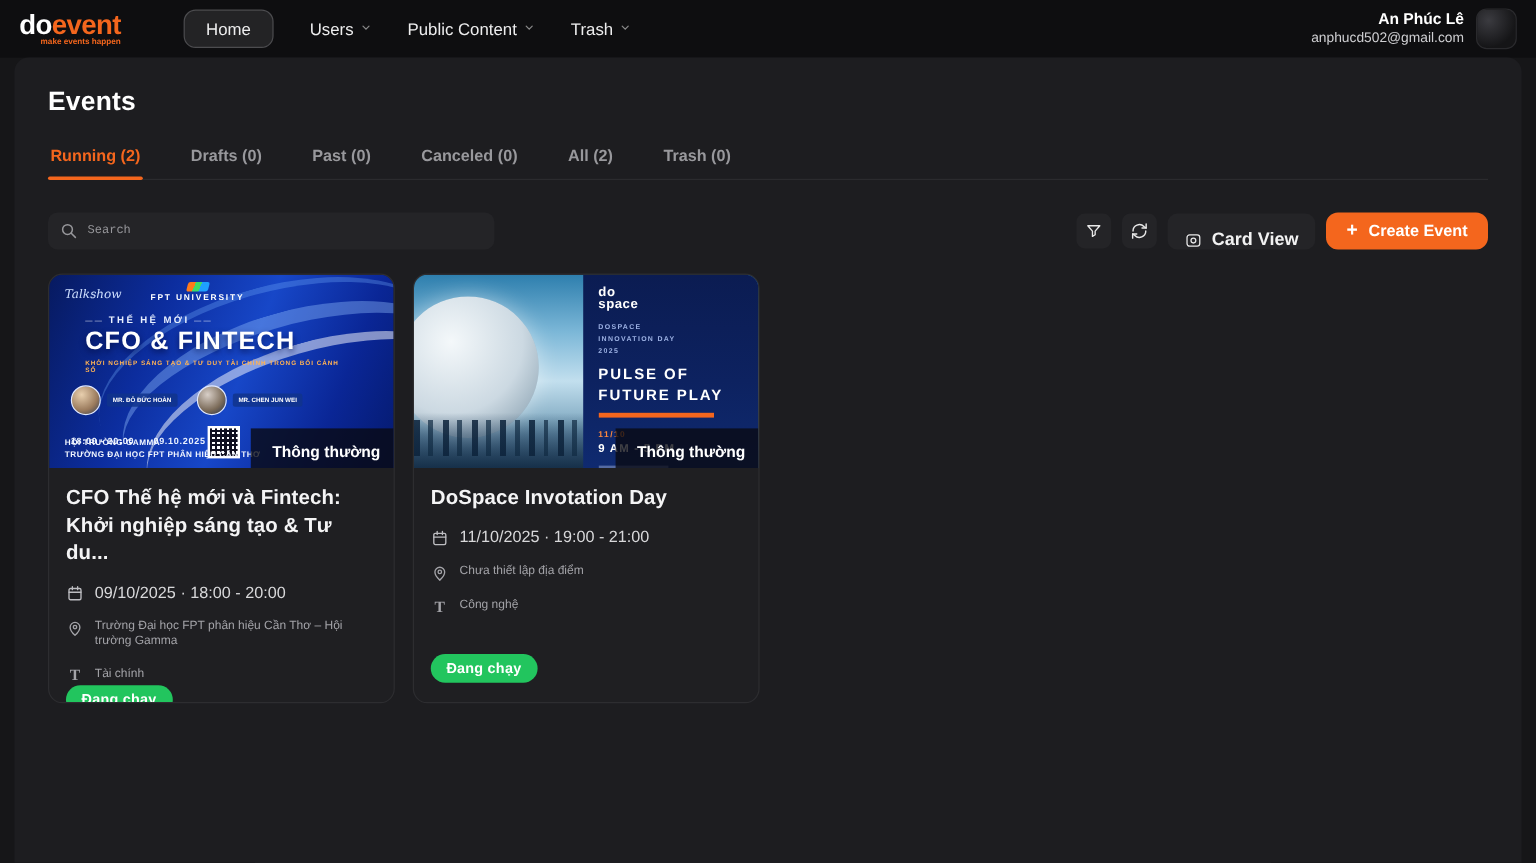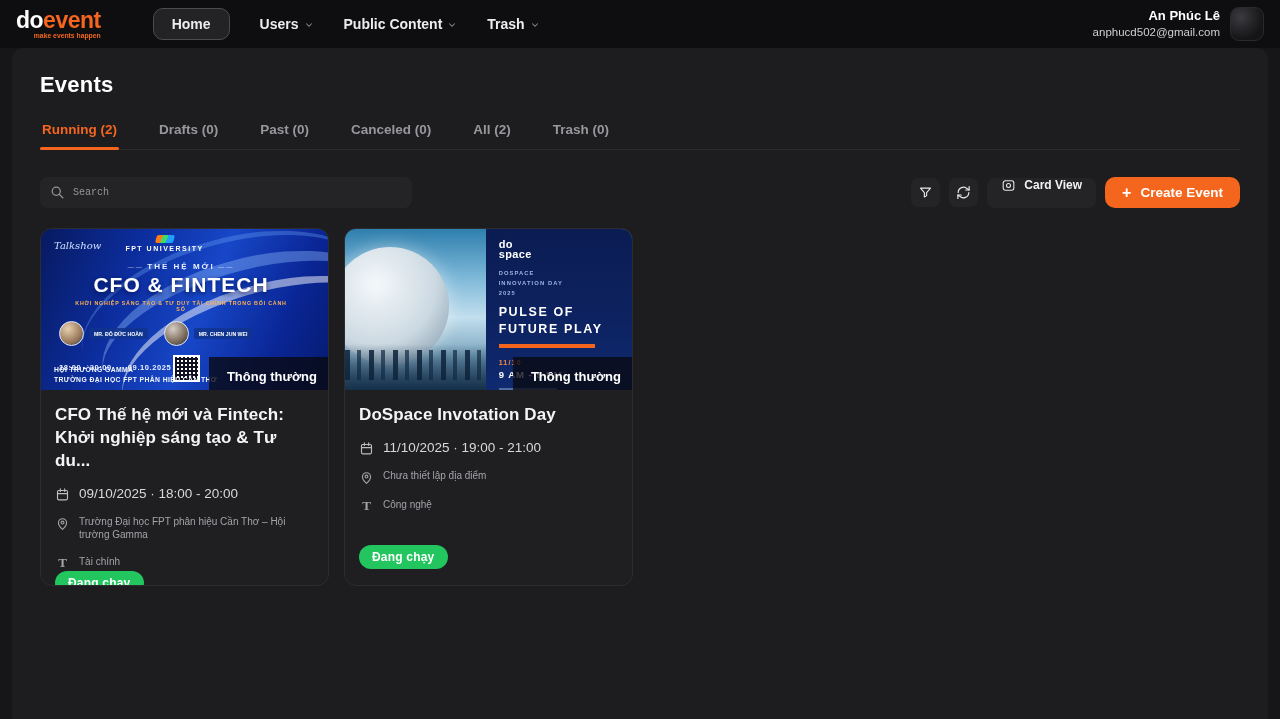--- a/index.html
+++ b/index.html
@@ -6,21 +6,21 @@
   html,body { width:1280px; height:719px; overflow:hidden; background:#161618;
     font-family:"Liberation Sans","DejaVu Sans",sans-serif; }
 
   
   .navbar { height:48px; background:#0e0e10; display:flex; align-items:center; padding:0 16px; }
   .logo { display:flex; flex-direction:column; line-height:1; cursor:pointer; }
   .logo-word { font-size:23px; font-weight:800; letter-spacing:-0.5px; }
   .logo-do { color:#ffffff; } .logo-event { color:#f4661d; }
   .logo-tag { font-size:6.8px; color:#f4661d; text-align:right; margin-top:1px; font-weight:600; }
   .nav-items { display:flex; align-items:center; gap:30px; margin-left:52px; }
-  .nav-item { color:#ededee; font-size:14px; font-weight:700; display:flex; align-items:center; gap:5px; cursor:pointer; }
+  .nav-item { color:#ededee; font-size:14px; font-weight:400; display:flex; gap:5px; cursor:pointer; }
   .nav-item.pill { background:#232325; border:1px solid #4c4c4f; border-radius:10px; padding:7px 18px; }
   .chev { width:10px; height:10px; opacity:.7; margin-top:2px; }
   .nav-user { margin-left:auto; display:flex; align-items:center; gap:10px; cursor:pointer; }
   .nav-user-text { text-align:right; line-height:1.3; }
   .nav-user-name { color:#ffffff; font-size:13px; font-weight:700; }
   .nav-user-email { color:#cfcfd2; font-size:11.5px; }
   .avatar { width:34px; height:34px; border-radius:9px;
     background:radial-gradient(circle at 30% 28%, #3b3b40, #151517 70%);
     border:1px solid #2a2a2d; }
 
@@ -33,42 +33,42 @@
   .tab.active { color:#f4661d; }
   .tab.active::after { content:""; position:absolute; left:0; right:0; bottom:-1px; height:3px; background:#f4661d; border-radius:3px; }
 
   .toolbar { margin-top:27px; display:flex; align-items:center; gap:9px; }
   .search-box { width:372px; height:31px; background:#242427; border-radius:8px; display:flex; align-items:center; padding:0 10px; margin-right:auto; }
   .search-box svg { width:15px; height:15px; flex:none; }
   .search-box input { background:transparent; border:none; outline:none; color:#e8e8e8; font-size:10px; margin-left:8px; width:100%; font-family:Liberation Mono, monospace; }
   .search-box input::placeholder { color:#97979b; }
   .icon-btn { width:29px; height:29px; background:#242427; border:none; border-radius:7px; display:flex; align-items:center; justify-content:center; cursor:pointer; }
   .icon-btn svg { width:15px; height:15px; }
-  .cardview-btn { height:30px; background:#242427; border:none; border-radius:8px; color:#f2f2f2; font-size:12px; font-weight:700; display:flex; align-items:flex-start; gap:8px; padding:0 14px; cursor:pointer; font-family:inherit; }
+  .cardview-btn { height:30px; background:#242427; border:none; border-radius:8px; color:#f2f2f2; font-size:15px; font-weight:700; display:flex; align-items:flex-end; gap:8px; padding:0 14px; cursor:pointer; font-family:inherit; }
   .cardview-btn svg { width:15px; height:15px; }
   .create-btn { height:31px; background:#f4661d; border:none; border-radius:10px; color:#ffffff; font-size:13.5px; font-weight:700; display:flex; align-items:center; gap:9px; padding:0 17px; cursor:pointer; font-family:inherit; }
   .create-plus { font-size:16px; font-weight:600; line-height:1; }
 
   
   .cards { display:flex; gap:15px; margin-top:20px; }
   .card { width:289px; height:358px; background:#1f1f22; border:1px solid #2d2d30; border-radius:12px; overflow:hidden; display:flex; flex-direction:column; cursor:pointer; }
   .poster { position:relative; height:161px; flex:none; overflow:hidden; }
   .poster-badge { position:absolute; right:0; bottom:0; background:rgba(9,9,15,.78); color:#ffffff; font-size:13px; font-weight:600; padding:12px 11px 6px 18px; }
 
   
   .poster-cfo { background:linear-gradient(112deg,#071a60 0%,#0c2d9e 30%,#1747c8 55%,#0a2696 80%,#051a6e 100%); color:#fff; }
   .p1-streak { position:absolute; width:300px; height:150px; border-radius:50%; border-top:12px solid rgba(150,195,255,.38); transform:rotate(-16deg); }
   .p1-streak.s1 { right:-70px; top:30px; }
   .p1-streak.s2 { right:-90px; top:55px; border-top:8px solid rgba(255,255,255,.5); }
   .p1-streak.s3 { right:-50px; top:10px; border-top:5px solid rgba(120,180,255,.3); }
   .p1-script { position:absolute; left:13px; top:11px; font-family:"DejaVu Serif","Liberation Serif",serif; font-style:italic; font-size:10px; color:#cfe0ff; }
   .p1-org { position:absolute; left:0; right:40px; top:6px; text-align:center; font-size:7px; font-weight:700; letter-spacing:1.5px; color:#ffffff; }
   .p1-orglogo { display:block; margin:0 auto 2px auto; width:18px; height:8px;
     background:linear-gradient(100deg,#ff7a1a 0 33%,#3ddc66 33% 60%,#1ea0ff 60% 100%); border-radius:2px; transform:skewX(-14deg); }
-  .p1-head { position:absolute; left:30px; top:33px; width:220px; text-align:center; }
+  .p1-head { position:absolute; left:30px; top:33px; width:220px; text-align:left; }
   .p1-kicker { font-size:8px; font-weight:700; letter-spacing:2px; color:#e8f0ff; }
   .p1-kicker::before,.p1-kicker::after { content:"—— "; color:rgba(255,255,255,.55); font-size:6px; }
   .p1-kicker::after { content:" ——"; }
   .p1-title { font-size:21px; font-weight:800; letter-spacing:1px; margin-top:2px; text-shadow:0 2px 5px rgba(0,10,60,.7); }
   .p1-sub { font-size:5.3px; font-weight:700; letter-spacing:.8px; color:#ffb254; margin-top:3px; }
   .p1-speakers { position:absolute; left:18px; top:92px; display:flex; gap:16px; }
   .spk { display:flex; align-items:center; gap:5px; }
   .spk-photo { width:25px; height:25px; border-radius:50%; border:1px solid #dfe8ff; background:radial-gradient(circle at 35% 30%,#e8cfae,#9a7a5c 60%,#27364f); }
   .spk-photo.p2 { background:radial-gradient(circle at 35% 30%,#d8cfc8,#7a6a58 60%,#1d2c45); }
   .spk-name { font-size:5.2px; font-weight:700; color:#fff; background:rgba(16,52,140,.85); padding:2.5px 5px; border-radius:2px; white-space:nowrap; }

